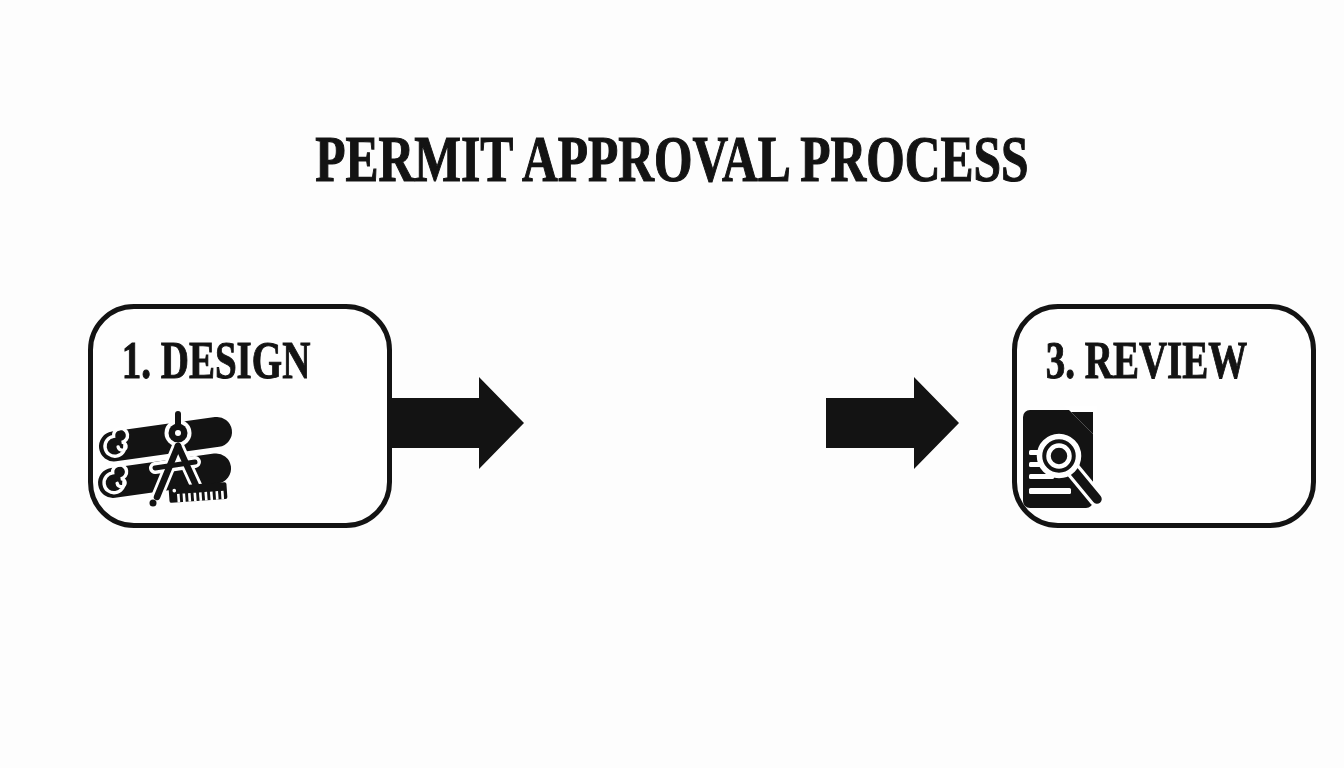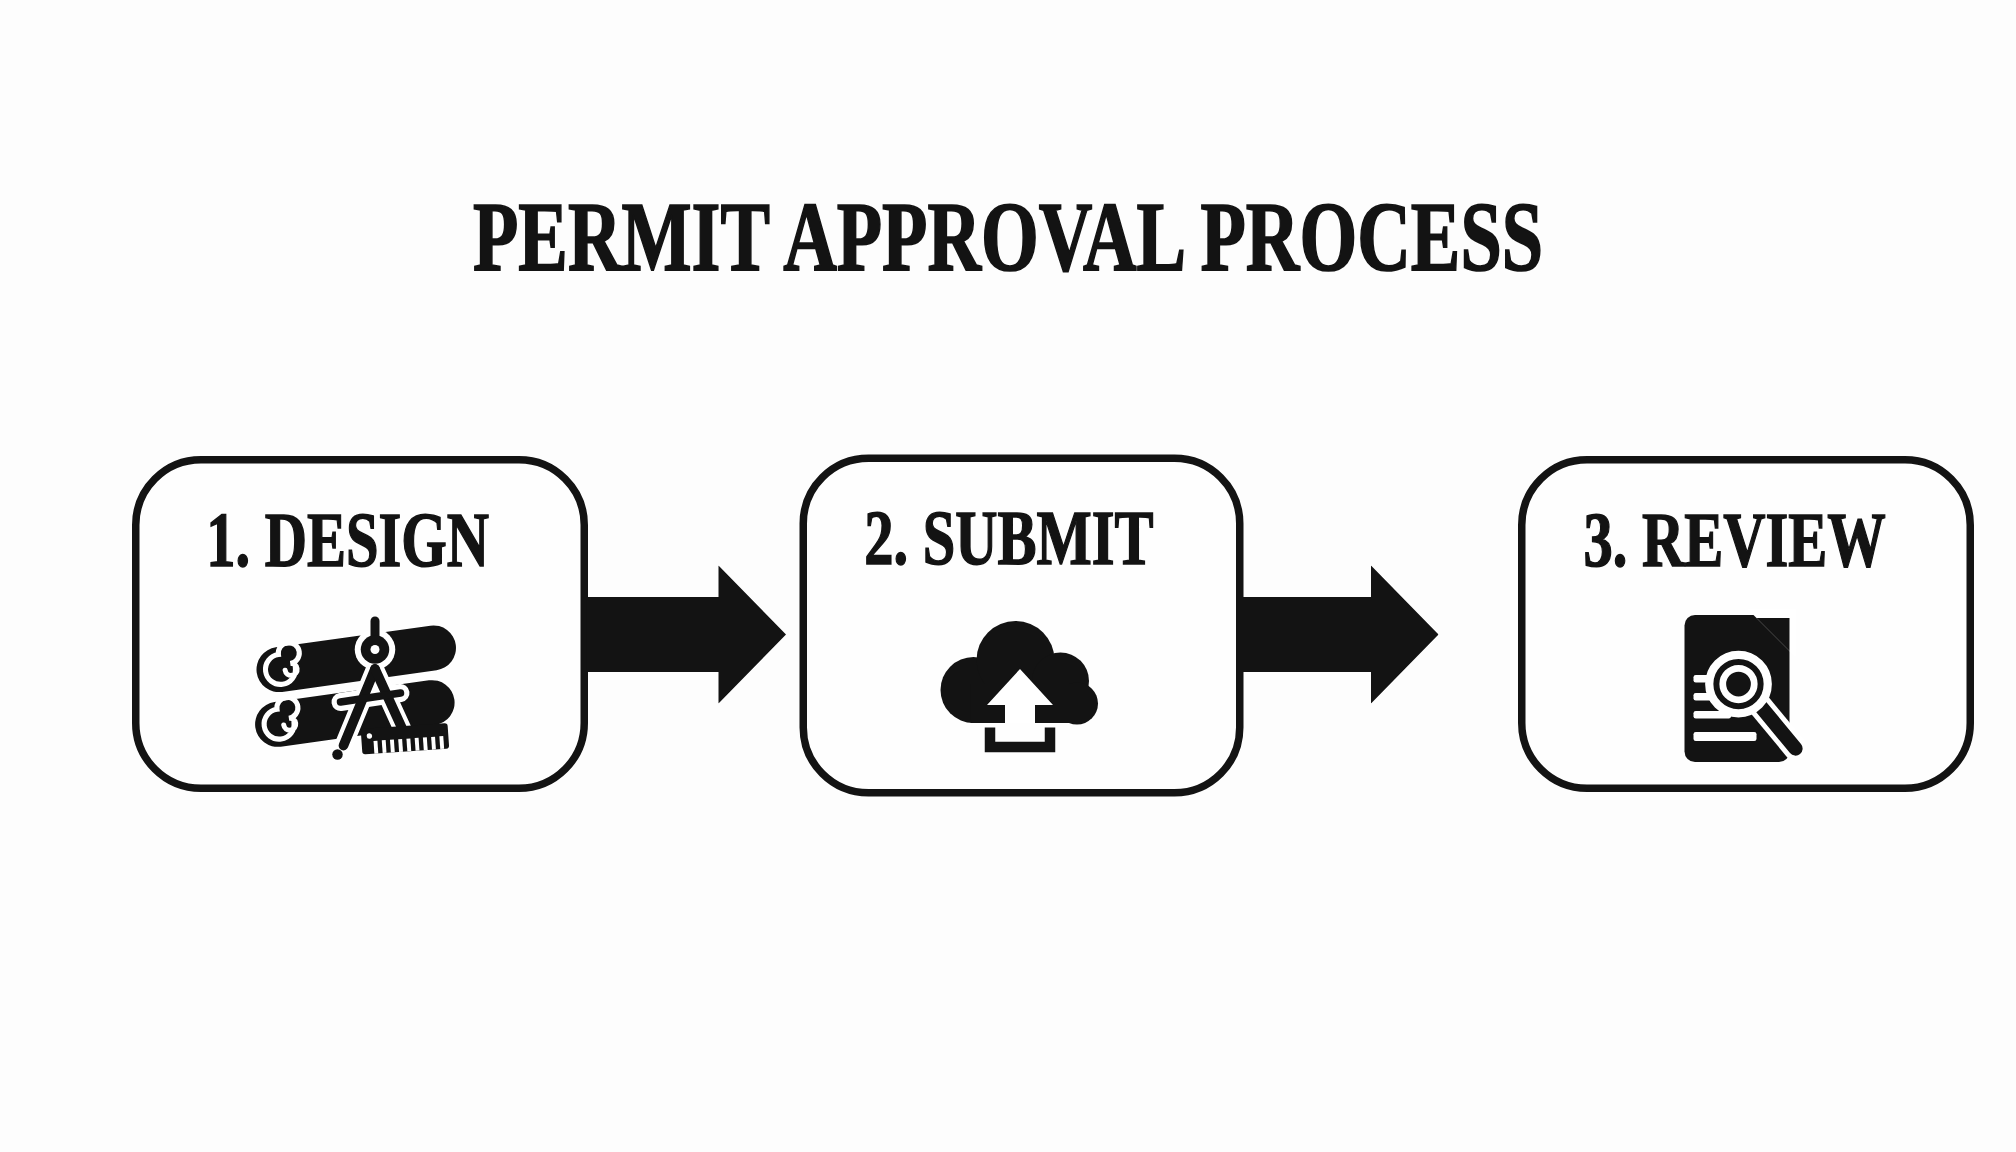--- a/index.html
+++ b/index.html
@@ -34,21 +34,20 @@
     white-space:nowrap;
   }
   .step{
     position:absolute;
     box-sizing:border-box;
     border:5px solid var(--ink);
     border-radius:46px;
     background:var(--boxfill);
     display:flex;
     flex-direction:column;
-    align-items:center;
     padding-top:26px;
   }
   .step--1{left:88px;  top:304px; width:304px; height:224px;}
   .step--2{left:533px; top:303px; width:296px; height:228px;}
   .step--3{left:966px; top:304px; width:304px; height:224px;margin-left:46px;}
   .step-label{
     font-size:52px;
     line-height:52px;
     font-weight:700;
     color:var(--ink);
@@ -125,36 +124,20 @@
       </svg>
     </span>
   </div>
 
   <span class="arrow arrow--1">
     <svg width="133" height="92" viewBox="0 0 133 92">
       <polygon points="0,21 88,21 88,0 133,46 88,92 88,71 0,71" fill="var(--ink)"></polygon>
     </svg>
   </span>
 
-  <div class="step step--2">
-    <div class="step-label">2. SUBMIT</div>
-    <span class="icon-wrap icon-wrap--submit">
-      <svg width="116" height="92" viewBox="0 0 116 92">
-        <g fill="var(--ink)">
-          <circle cx="26" cy="48" r="22"></circle>
-          <circle cx="54" cy="28" r="26"></circle>
-          <circle cx="84" cy="42" r="19"></circle>
-          <circle cx="95" cy="57" r="14"></circle>
-          <rect x="24" y="44" width="73" height="26"></rect>
-        </g>
-        <polygon points="57,34 79,58 67,58 67,70 47,70 47,58 35,58" fill="#ffffff"></polygon>
-        <path d="M 37 73 V 86 H 77 V 73" fill="none" stroke="var(--ink)" stroke-width="7"></path>
-      </svg>
-    </span>
-  </div>
 
   <span class="arrow arrow--2">
     <svg width="133" height="92" viewBox="0 0 133 92">
       <polygon points="0,21 88,21 88,0 133,46 88,92 88,71 0,71" fill="var(--ink)"></polygon>
     </svg>
   </span>
 
   <div class="step step--3">
     <div class="step-label">3. REVIEW</div>
     <span class="icon-wrap icon-wrap--review">

